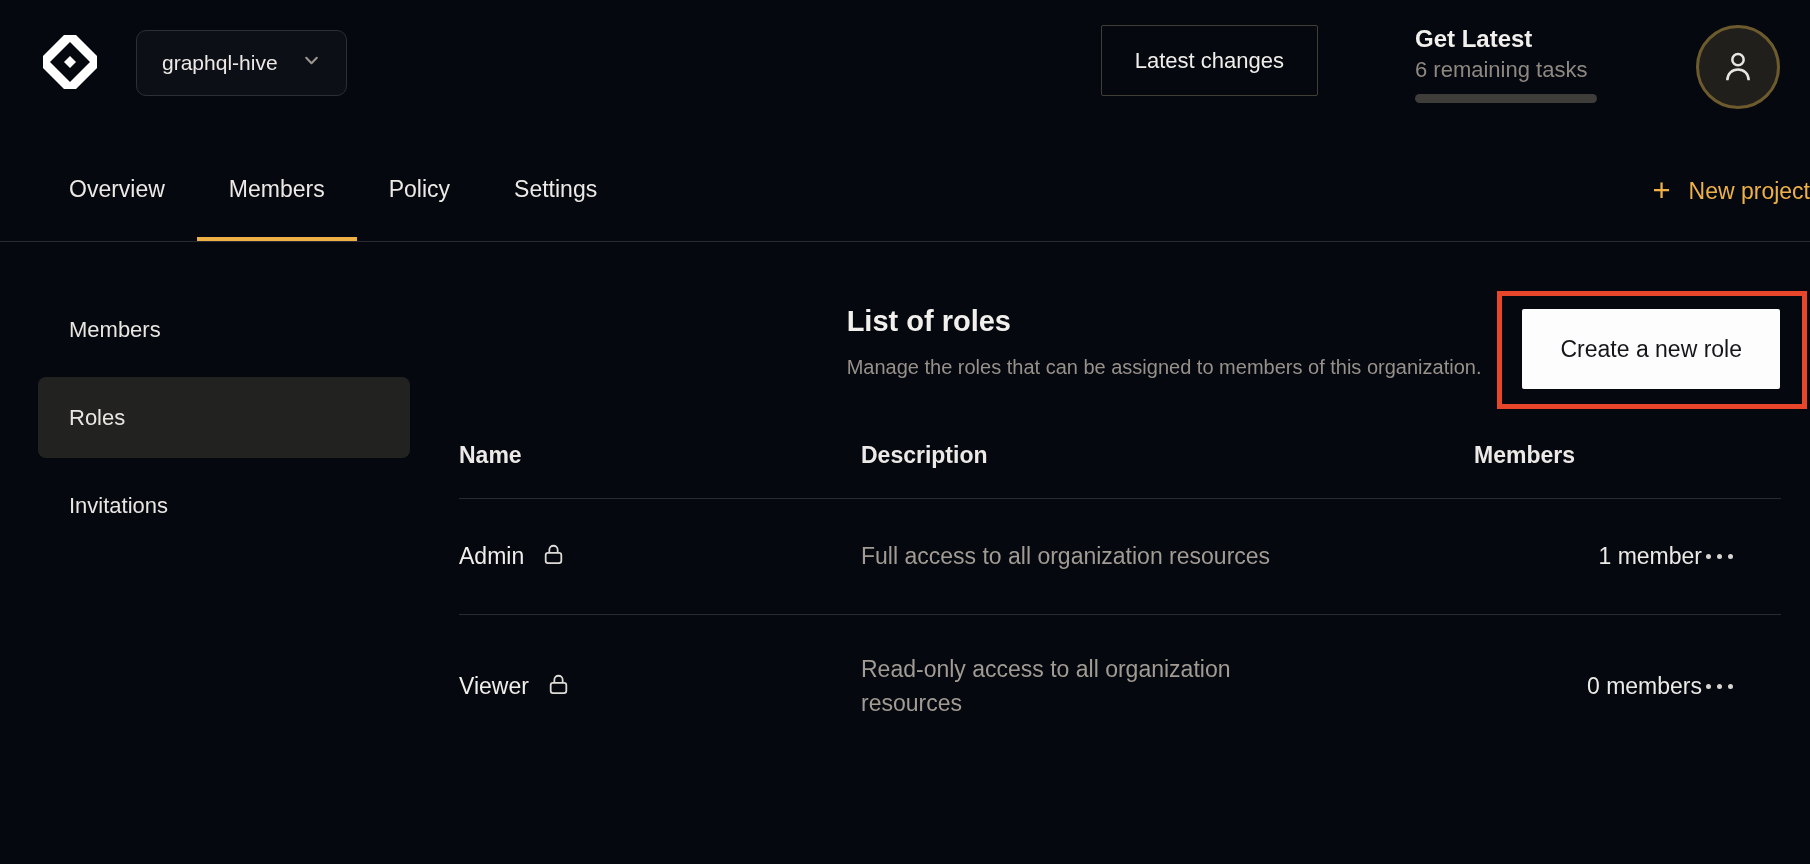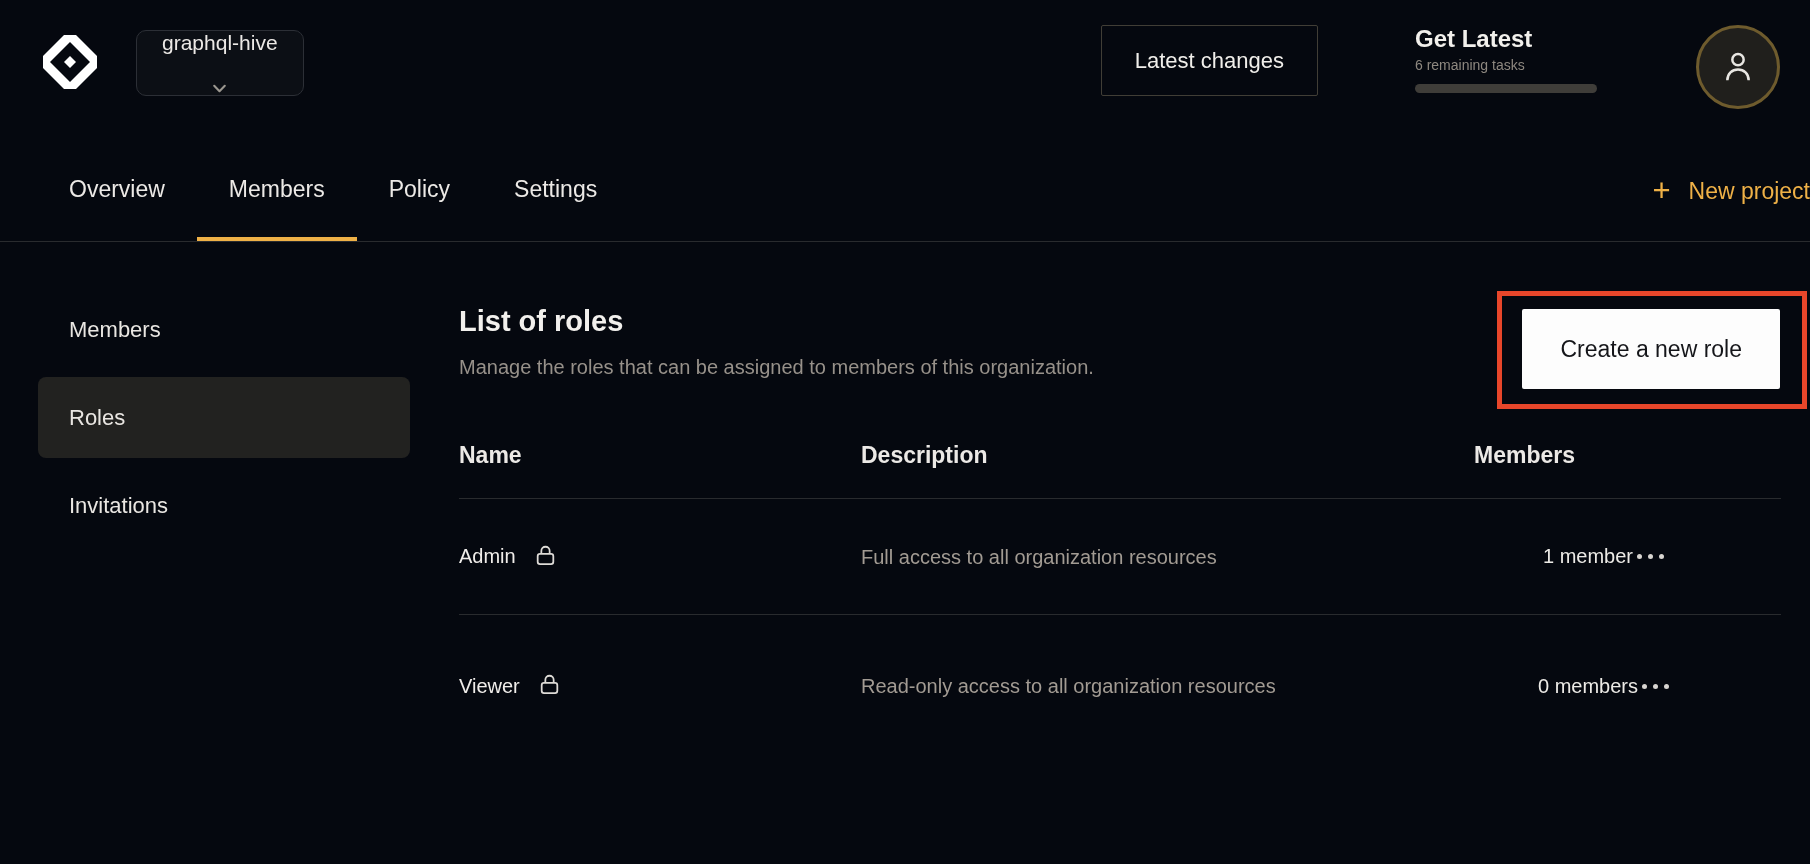--- a/index.html
+++ b/index.html
@@ -14,31 +14,31 @@
   }
   button { font-family: "Liberation Sans", sans-serif; }
 
   
   .topbar { display: flex; align-items: flex-start; padding: 25px 30px 0 38px; height: 109px; }
   .logo { width: 64px; height: 64px; margin-top: 5px; flex-shrink: 0; cursor: pointer; }
   .org-select {
     margin-left: 34px; margin-top: 5px; height: 66px; padding: 0 25px;
     display: flex; align-items: center; gap: 24px;
     background: #0c0f15; border: 1px solid #2c2f36; border-radius: 10px;
-    color: #ece9e6; font-size: 21px; cursor: pointer; flex-direction: column;
+    color: #ece9e6; font-size: 21px; cursor: pointer;
   }
   .spacer { flex: 1; }
   .latest-changes {
     height: 71px; padding: 0 33px;
     background: transparent; border: 1px solid #413e36; border-radius: 2px;
     color: #f0eeea; font-size: 22px; cursor: pointer;
   }
   .get-started { margin-left: 97px; width: 182px; cursor: pointer; }
   .gs-title { font-size: 24px; font-weight: 700; color: #f2f0ec; line-height: 1.15; }
-  .gs-sub { font-size: 14px; color: #8e8880; margin-top: 4px; white-space: nowrap; }
+  .gs-sub { font-size: 22px; color: #8e8880; margin-top: 4px; white-space: nowrap; }
   .gs-bar { margin-top: 11px; height: 9px; width: 182px; border-radius: 5px; background: #3f3d39; }
   .avatar {
     margin-left: 99px; width: 84px; height: 84px; border-radius: 50%;
     background: #201f1c; border: 3px solid #6e5b2d;
     display: flex; align-items: center; justify-content: center;
     color: #eceae6; cursor: pointer; padding: 0;
   }
 
   
   .tabbar {
@@ -64,42 +64,42 @@
   .content { display: flex; padding: 0 29px 0 38px; }
   .sidebar { width: 372px; margin-top: 47px; flex-shrink: 0; }
   .side-item {
     height: 81px; display: flex; align-items: center; padding-left: 31px;
     border-radius: 8px; font-size: 22px; color: #e9e6e2;
     margin-bottom: 7px; cursor: pointer;
   }
   .side-item.active { background: #222220; }
 
   .main { flex: 1; margin-left: 49px; margin-top: 49px; }
-  .main-head { display: flex; justify-content: space-between; align-items: flex-start; gap: 16px; }
+  .main-head { display: flex; justify-content: flex-end; align-items: flex-start; gap: 16px; }
   .title-block { padding-top: 14px; }
   .page-title { font-size: 29px; font-weight: 700; margin: 0; color: #f2f0ed; }
   .page-subtitle { margin: 18px 0 0; font-size: 20px; color: #97918a; }
 
   .annotation { border: 5px solid #e8462a; padding: 13px 22px 15px 20px; margin: 0 -26px 0 0; }
   .create-btn {
     background: #fdfdfd; color: #15161a; border: none; border-radius: 2px;
     height: 80px; padding: 0 38px; font-size: 23px; font-weight: 500; cursor: pointer;
     white-space: nowrap;
   }
 
   
   .table { margin-top: 33px; }
   .t-head, .t-row { display: grid; grid-template-columns: 402px 613px 1fr; align-items: center; }
   .t-head { font-weight: 700; font-size: 23px; padding-bottom: 29px; border-bottom: 1px solid #292b2e; }
-  .t-row { border-bottom: 1px solid #292b2e; min-height: 116px; font-size: 20px; }
+  .t-row { border-bottom: 1px solid #292b2e; min-height: 116px; font-size: 23px; }
   .t-row.last { border-bottom: none; min-height: 142px; }
   .name-cell { display: flex; align-items: center; gap: 17px; color: #f0edea; }
   .lock-icon { color: #dedbd7; flex-shrink: 0; margin-top: 2px; }
   .desc-cell { color: #a29b93; max-width: 470px; line-height: 1.5; }
-  .members-cell { display: flex; align-items: center; justify-content: center; padding-right: 44px; color: #eceae6; }
+  .members-cell { display: flex; align-items: center; justify-content: flex-end; padding-right: 44px; color: #eceae6; }
   .dots-btn { display: flex; gap: 6px; background: none; border: none; cursor: pointer; padding: 8px 4px; }
   .dot { width: 5px; height: 5px; border-radius: 50%; background: #d8d5d1; }
 </style>
 </head>
 <body>
 
 <header class="topbar">
   <div class="logo">
     <svg width="64" height="64" viewBox="0 0 64 64" aria-hidden="true">
       <path d="M26 5 H38 L59 26 V38 L38 59 H26 L5 38 V26 Z" fill="#ffffff"></path>

